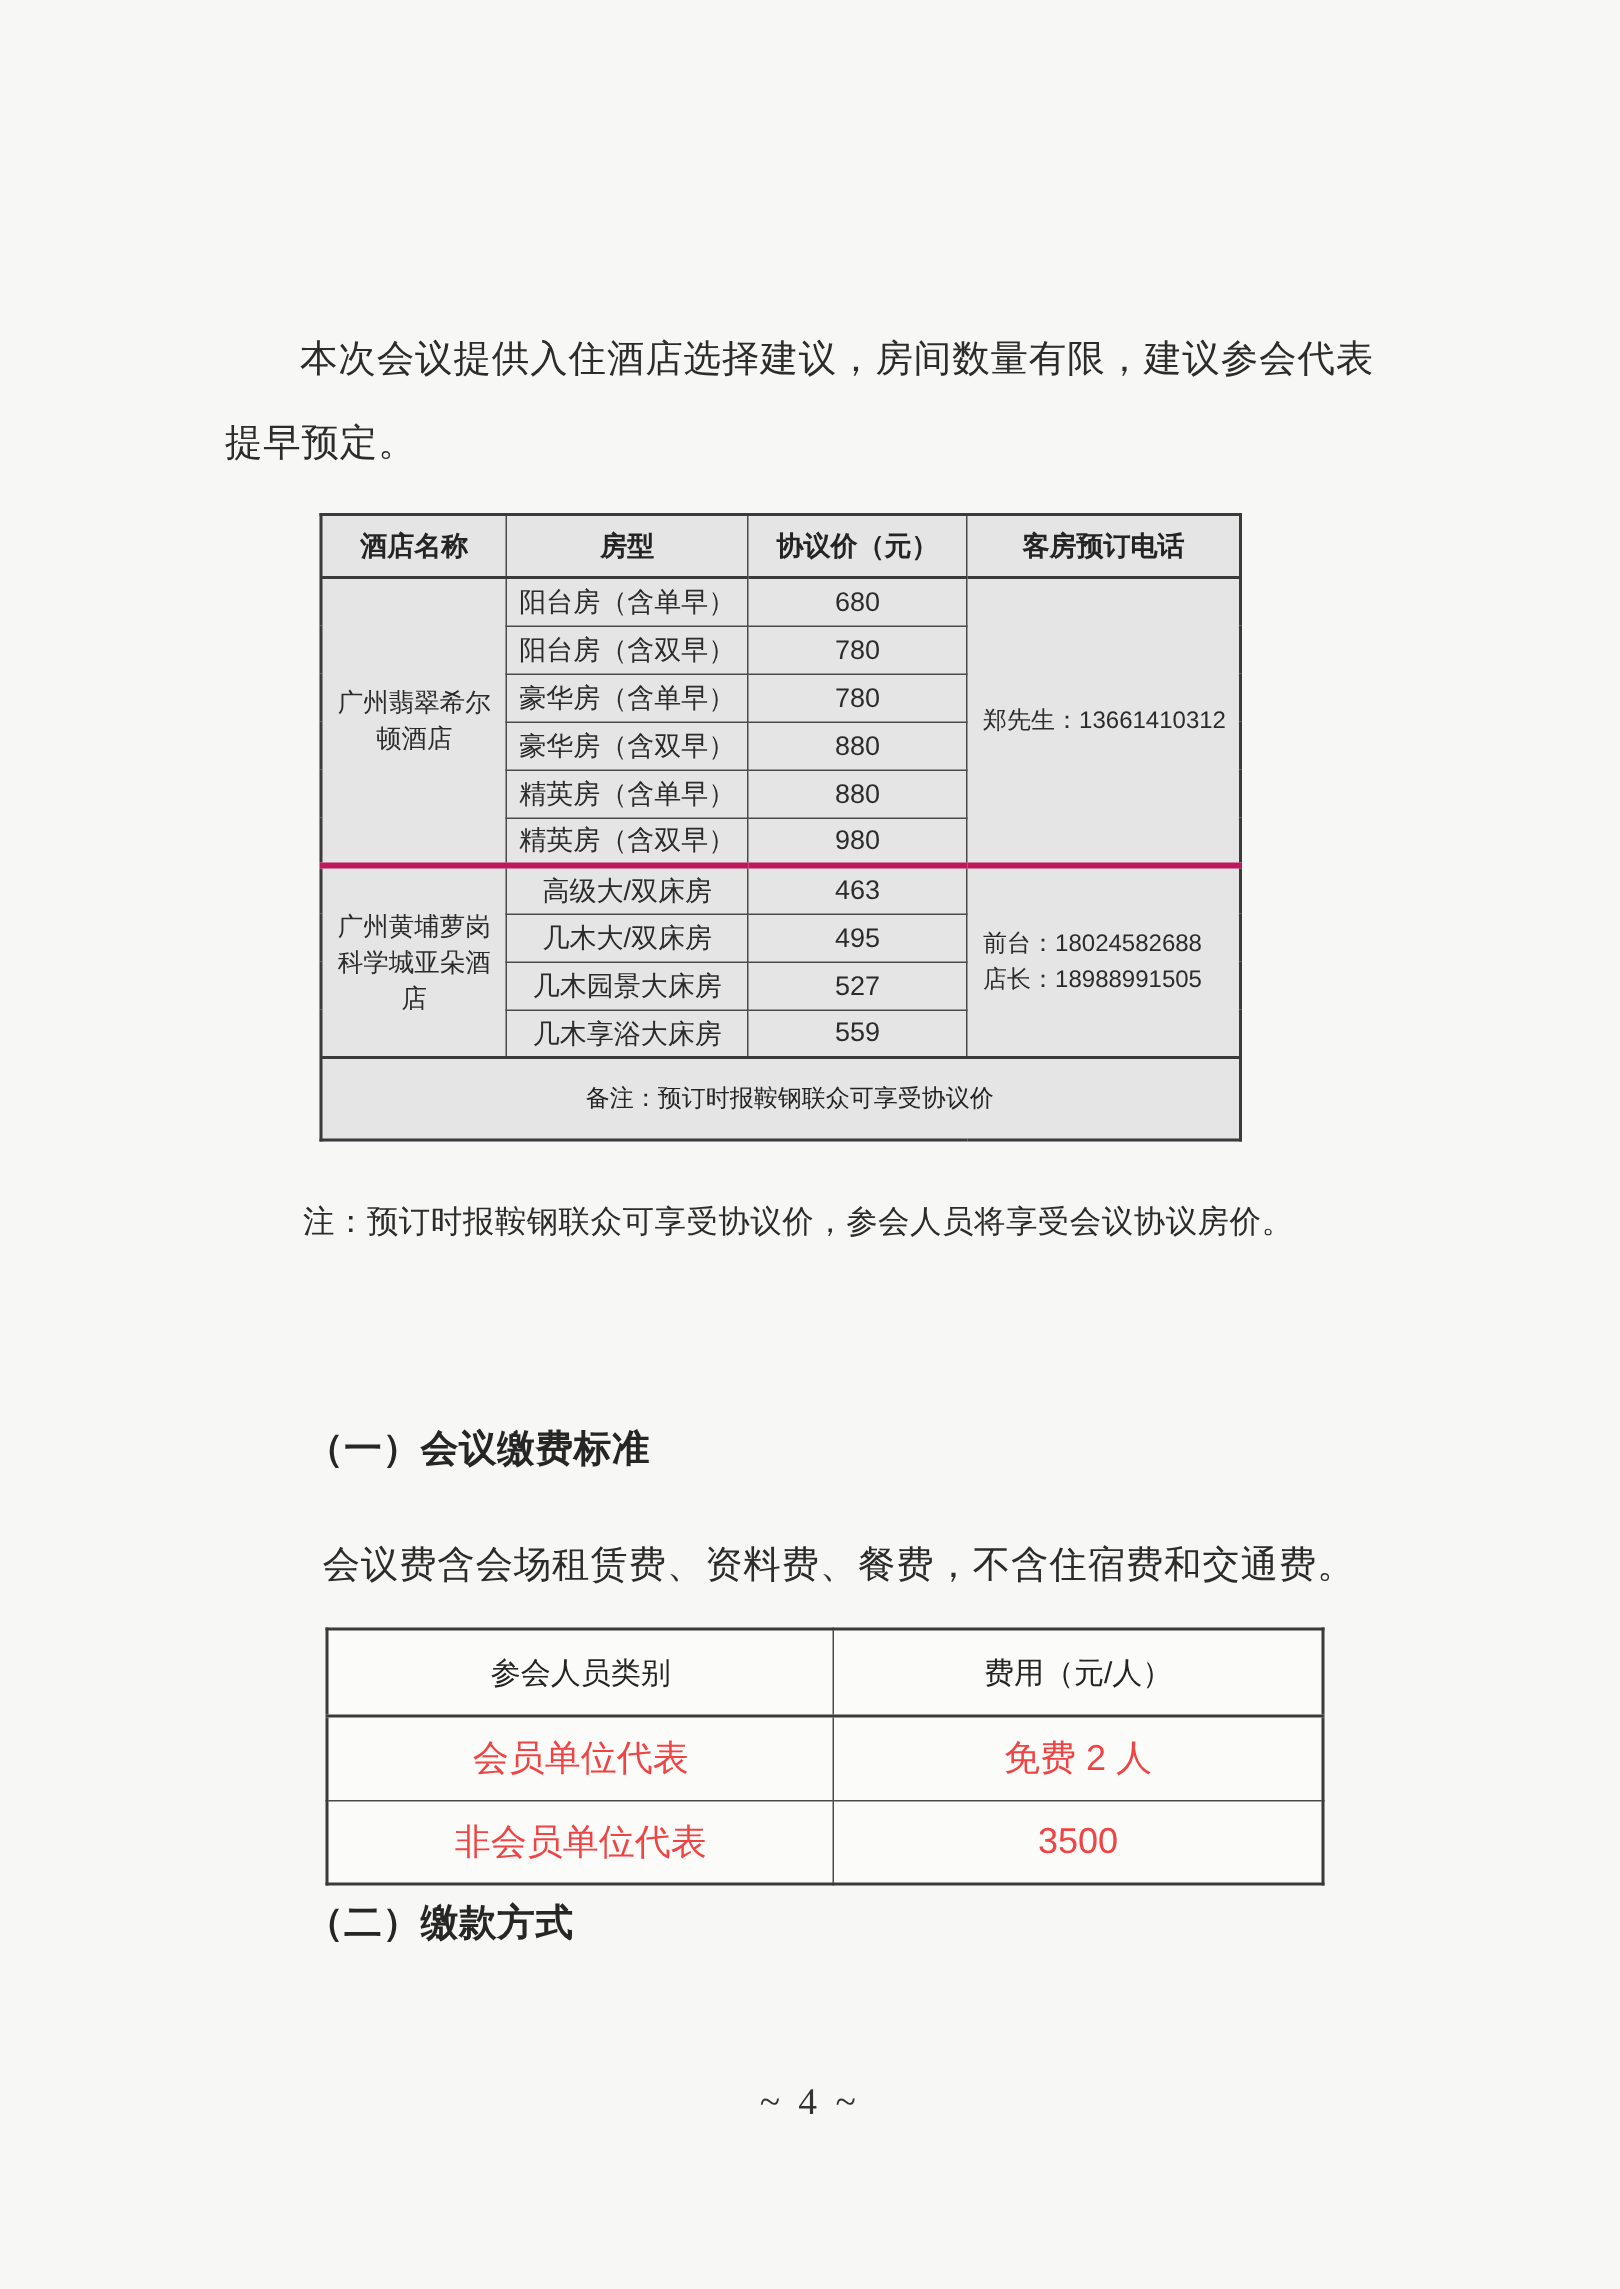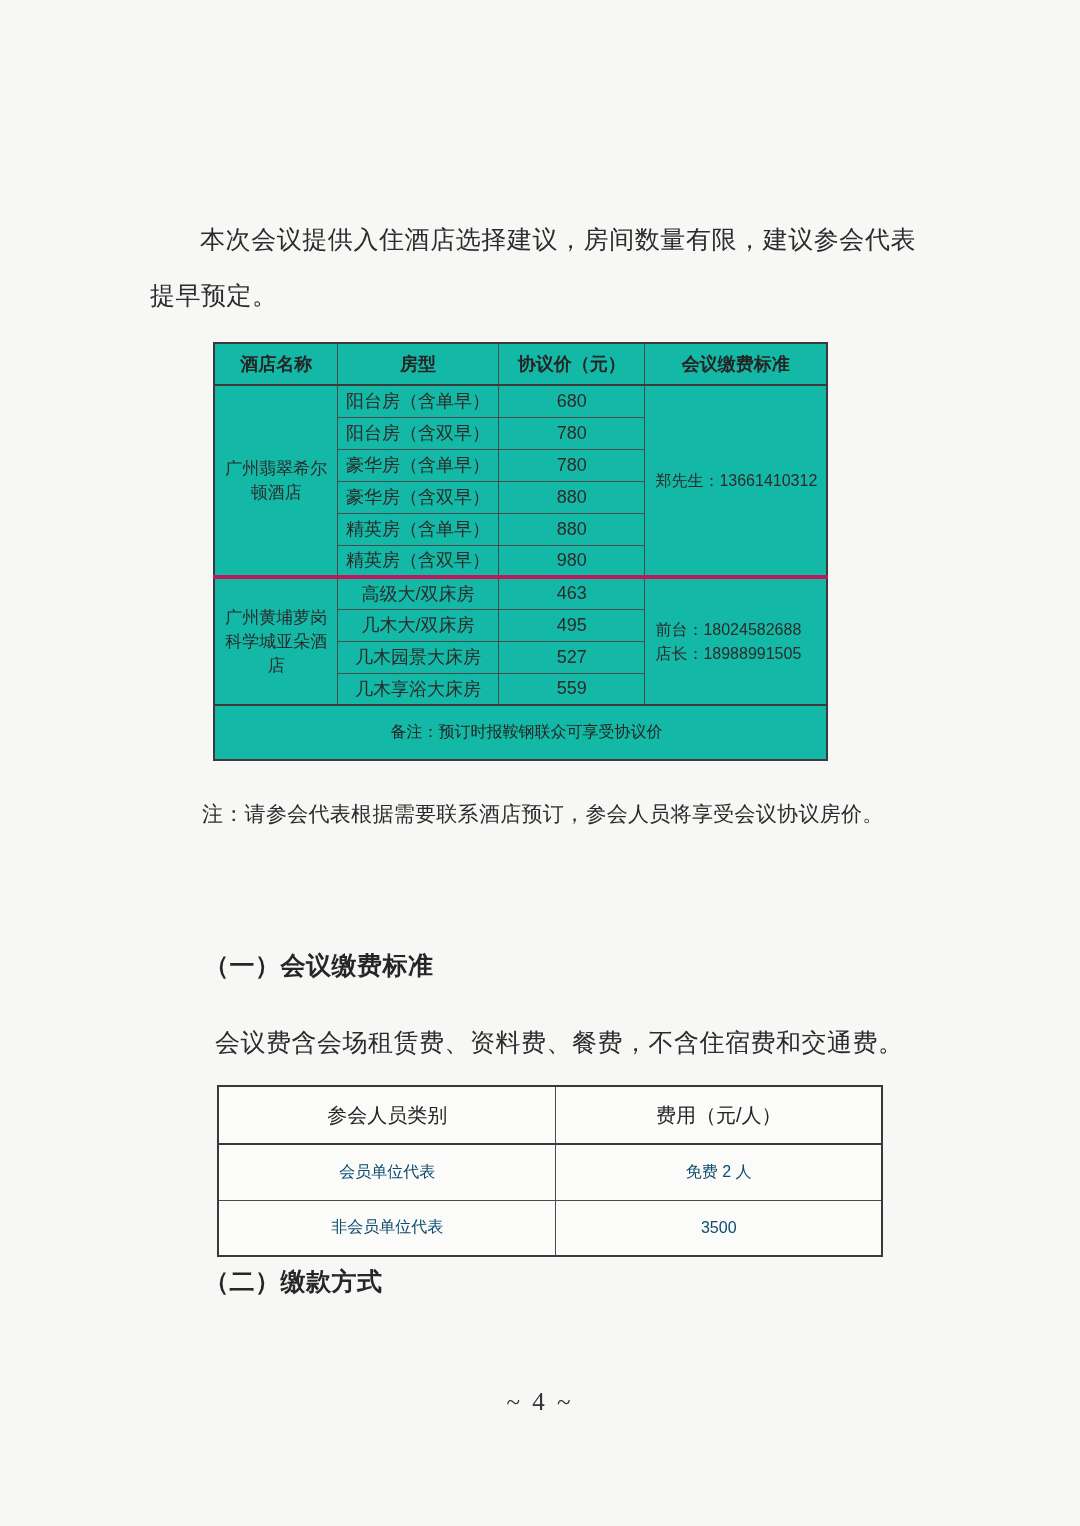--- a/index.html
+++ b/index.html
@@ -42,21 +42,21 @@
     font-size:25px; font-weight:bold; letter-spacing:0.5px; color:#262626;
   }
   .page-num {
     position:absolute; left:0; top:1388px; width:1080px;
     text-align:center; font-size:25px; letter-spacing:3px; color:#333;
   }
   
   .hotel-table-wrap { position:absolute; left:213px; top:342px; width:615px; }
   table { border-collapse:collapse; width:100%; table-layout:fixed;
           font-family:"Liberation Sans", sans-serif; }
-  .hotel-table { border:2px solid #3a3a3a; background:#14b8a6; }
+  .hotel-table { border:2px solid #3a3a3a; background:#e5e5e5; }
   .hotel-table th, .hotel-table td { border:1px solid #4a4a4a; }
   .hotel-table th {
     height:42px; font-size:18px; font-weight:bold;
     text-align:center; vertical-align:middle; color:#242424;
     border-bottom:2px solid #3a3a3a;
   }
   .hotel-table td { height:32px; font-size:18px; text-align:center;
                     vertical-align:middle; color:#2b2b2b; }
   .hotel-table td.hotel-name { font-size:17px; line-height:24px; padding:0 8px; }
   .hotel-table td.phone { font-size:16px; text-align:left; padding-left:10px;
@@ -66,21 +66,21 @@
     height:55px; text-align:center; padding-left:12px;
     font-size:16px; border-top:2px solid #3a3a3a; color:#242424;
   }
   
   .fee-table-wrap { position:absolute; left:217px; top:1085px; width:666px; }
   .fee-table { border:2px solid #3a3a3a; background:#fbfbf9; }
   .fee-table th, .fee-table td { border:1px solid #4a4a4a;
     text-align:center; vertical-align:middle; }
   .fee-table th { height:58px; font-size:20px; font-weight:normal; color:#242424;
                   border-bottom:2px solid #3a3a3a; }
-  .fee-table td { height:56px; font-size:16px; color:#0c4a6e;margin-top:28px; }
+  .fee-table td { height:56px; font-size:24px; color:#ef4444;margin-top:28px; }
   .phone-line { display:block; }
 </style>
 </head>
 <body>
 
 <div class="page">
 
   <p class="intro">本次会议提供入住酒店选择建议，房间数量有限，建议参会代表提早预定。</p>
 
   <div class="hotel-table-wrap">
@@ -89,21 +89,21 @@
         <col style="width:20.2%">
           <col style="width:26.2%">
           <col style="width:23.9%">
           <col style="width:29.7%">
       </colgroup>
       <tbody>
           <tr>
         <th>酒店名称</th>
         <th>房型</th>
         <th>协议价（元）</th>
-        <th>会议缴费标准</th>
+        <th>客房预订电话</th>
       </tr>
       <tr>
         <td class="hotel-name" rowspan="6">广州翡翠希尔顿酒店</td>
         <td>阳台房（含单早）</td>
         <td>680</td>
         <td class="phone" rowspan="6">郑先生：13661410312</td>
       </tr>
       <tr>
         <td>阳台房（含双早）</td>
         <td>780</td>
@@ -145,21 +145,21 @@
         <td>几木享浴大床房</td>
         <td>559</td>
       </tr>
       <tr>
         <td class="remark" colspan="4">备注：预订时报鞍钢联众可享受协议价</td>
       </tr>
     </tbody>
       </table>
   </div>
 
-  <p class="note">注：请参会代表根据需要联系酒店预订，参会人员将享受会议协议房价。</p>
+  <p class="note">注：预订时报鞍钢联众可享受协议价，参会人员将享受会议协议房价。</p>
 
 
   <h3 class="h-sub1">（一）会议缴费标准</h3>
 
   <p class="fee-desc">会议费含会场租赁费、资料费、餐费，不含住宿费和交通费。</p>
 
   <div class="fee-table-wrap">
     <table class="fee-table">
       <colgroup>
         <col style="width:50.9%">

